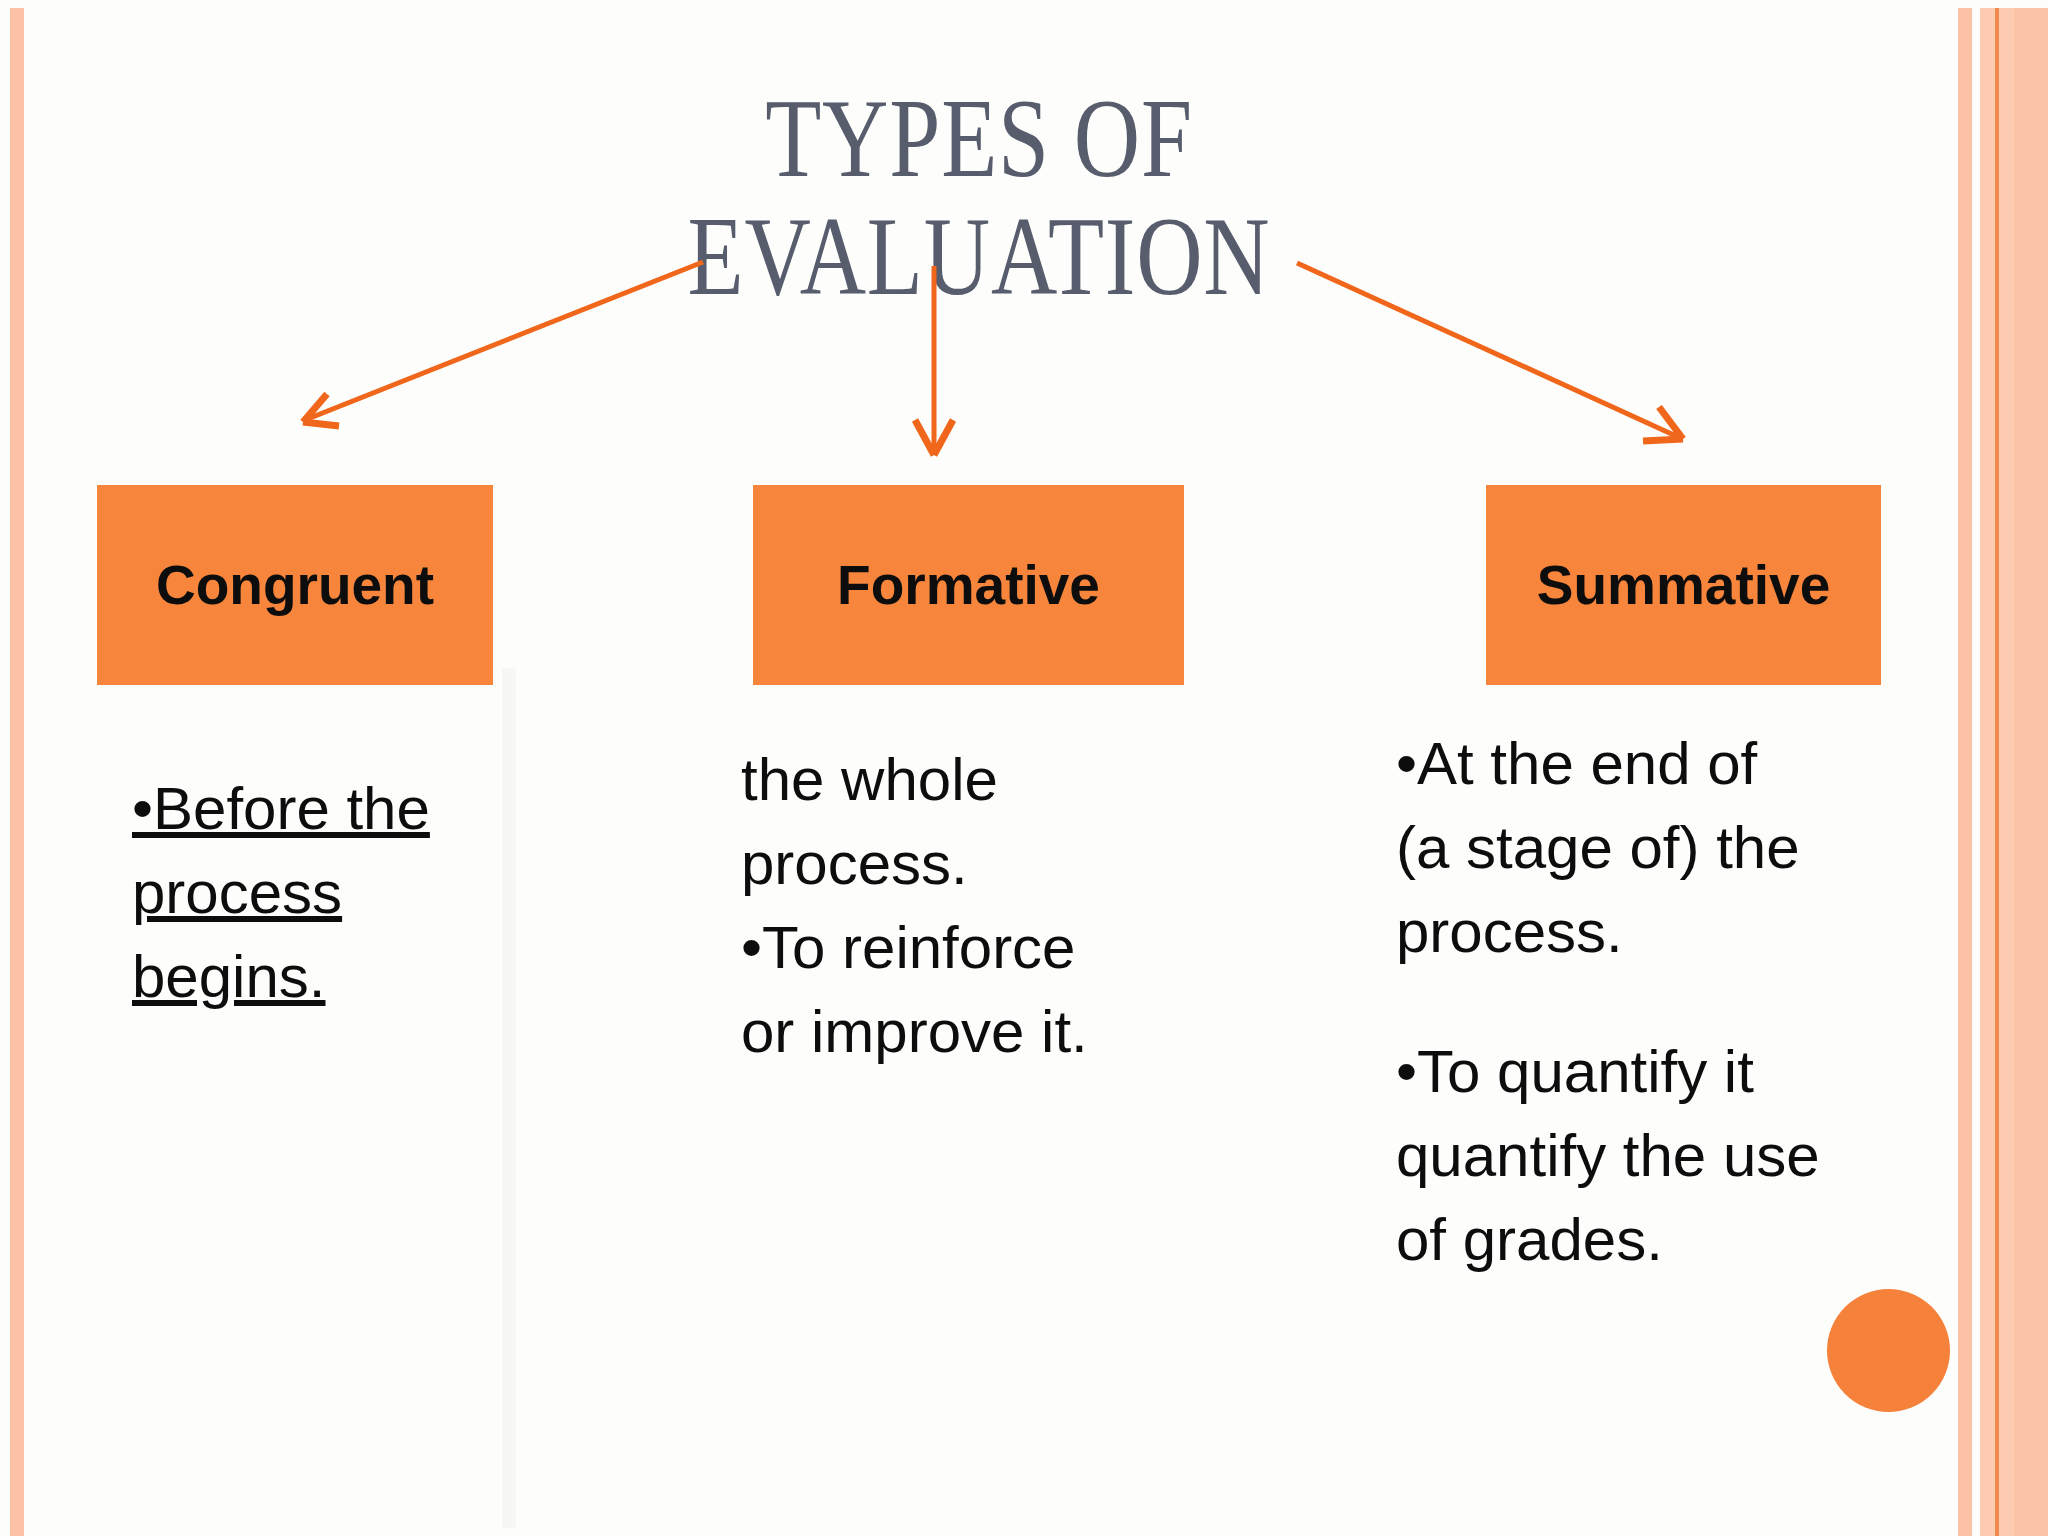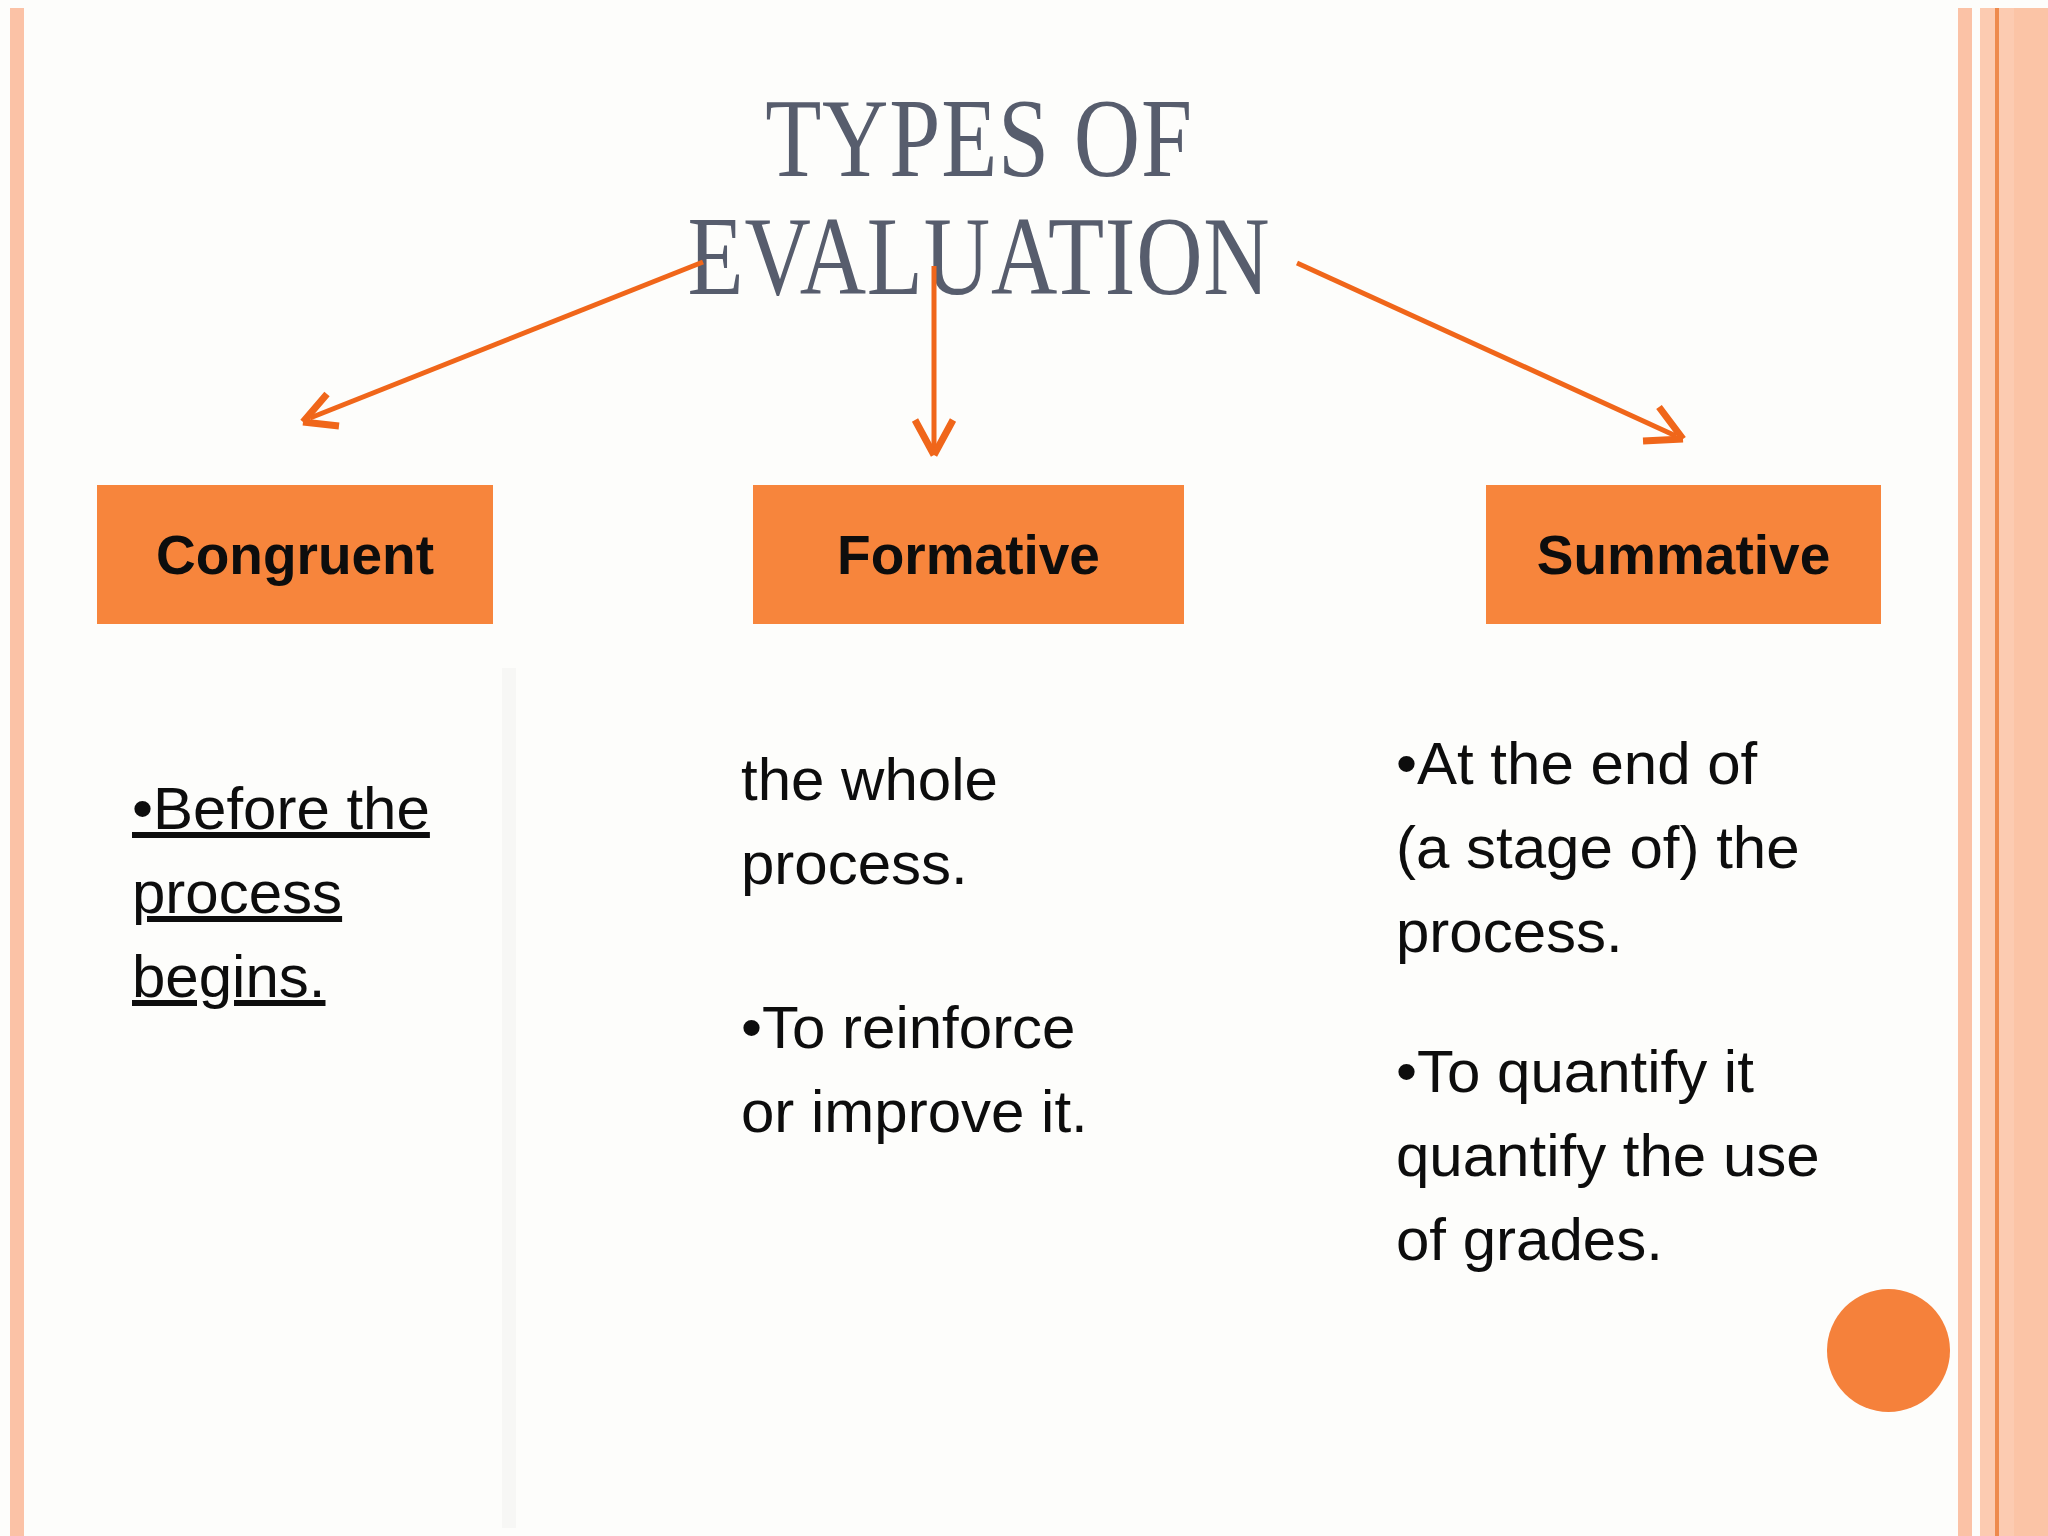--- a/index.html
+++ b/index.html
@@ -30,37 +30,37 @@
     color:#575D6D;
     transform:scaleX(.82);
   }
   .title .tline{display:block;}
 
   
   svg.arrows{position:absolute;left:0;top:0;}
 
   
   .cat-box{
-    position:absolute;top:477px;height:139px;
+    position:absolute;top:477px;height:200px;
     background:#F7853C;
     display:flex;align-items:center;justify-content:center;
     font-size:55px;font-weight:bold;color:#0D0D0D;
   }
   .box1{left:97px;width:396px;}
   .box2{left:753px;width:431px;}
   .box3{left:1486px;width:395px;}
 
   
   .notes{position:absolute;font-size:60px;line-height:84px;color:#0D0D0D;}
   .notes .ln{display:block;white-space:nowrap;}
   .c1{left:132px;top:759px;width:410px;text-decoration:underline;}
   .c2{left:741px;top:730px;width:470px;}
   .c3{left:1396px;top:714px;width:510px;}
   .c1 .bullet + .bullet{margin-top:58px;}
-  .c2 .bullet + .bullet{margin-top:80px;}
+  .c2 .bullet + .bullet{}
   .c3 .bullet + .bullet{margin-top:56px;}
 
   
   .circle{
     position:absolute;left:1827px;top:1281px;width:123px;height:123px;
     border-radius:50%;background:#F5813B;
   }
 </style>
 </head>
 <body>

